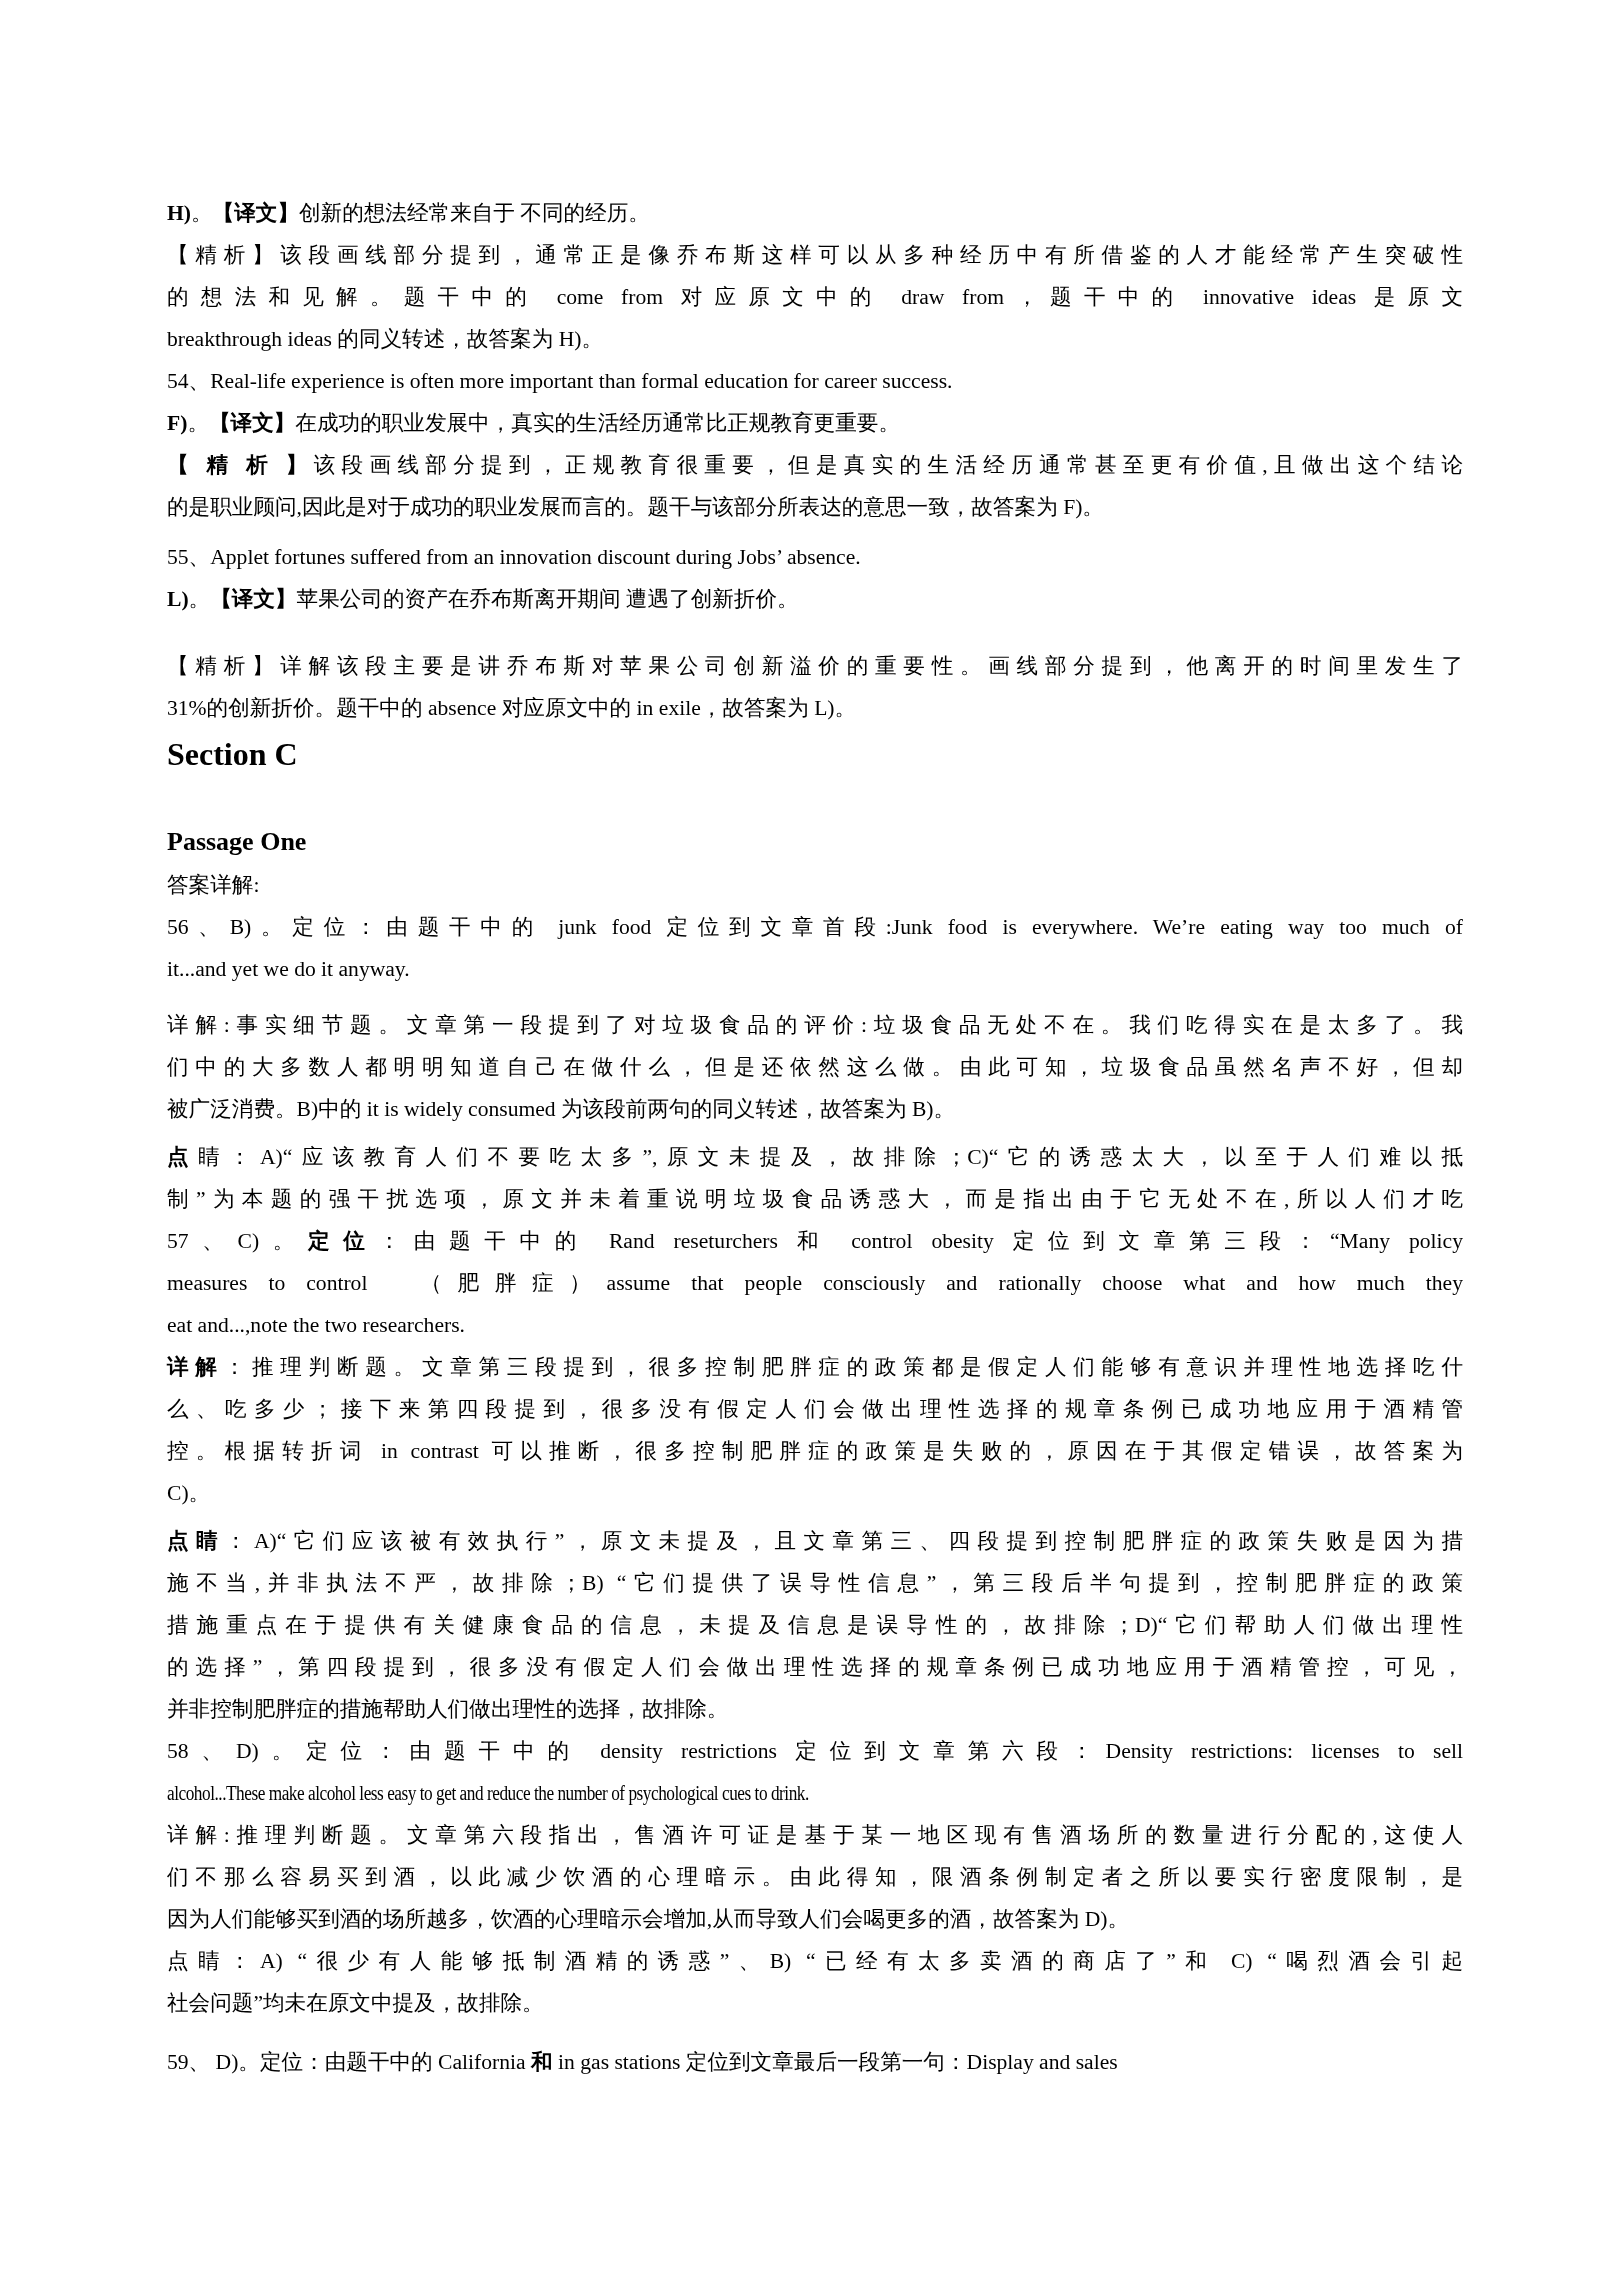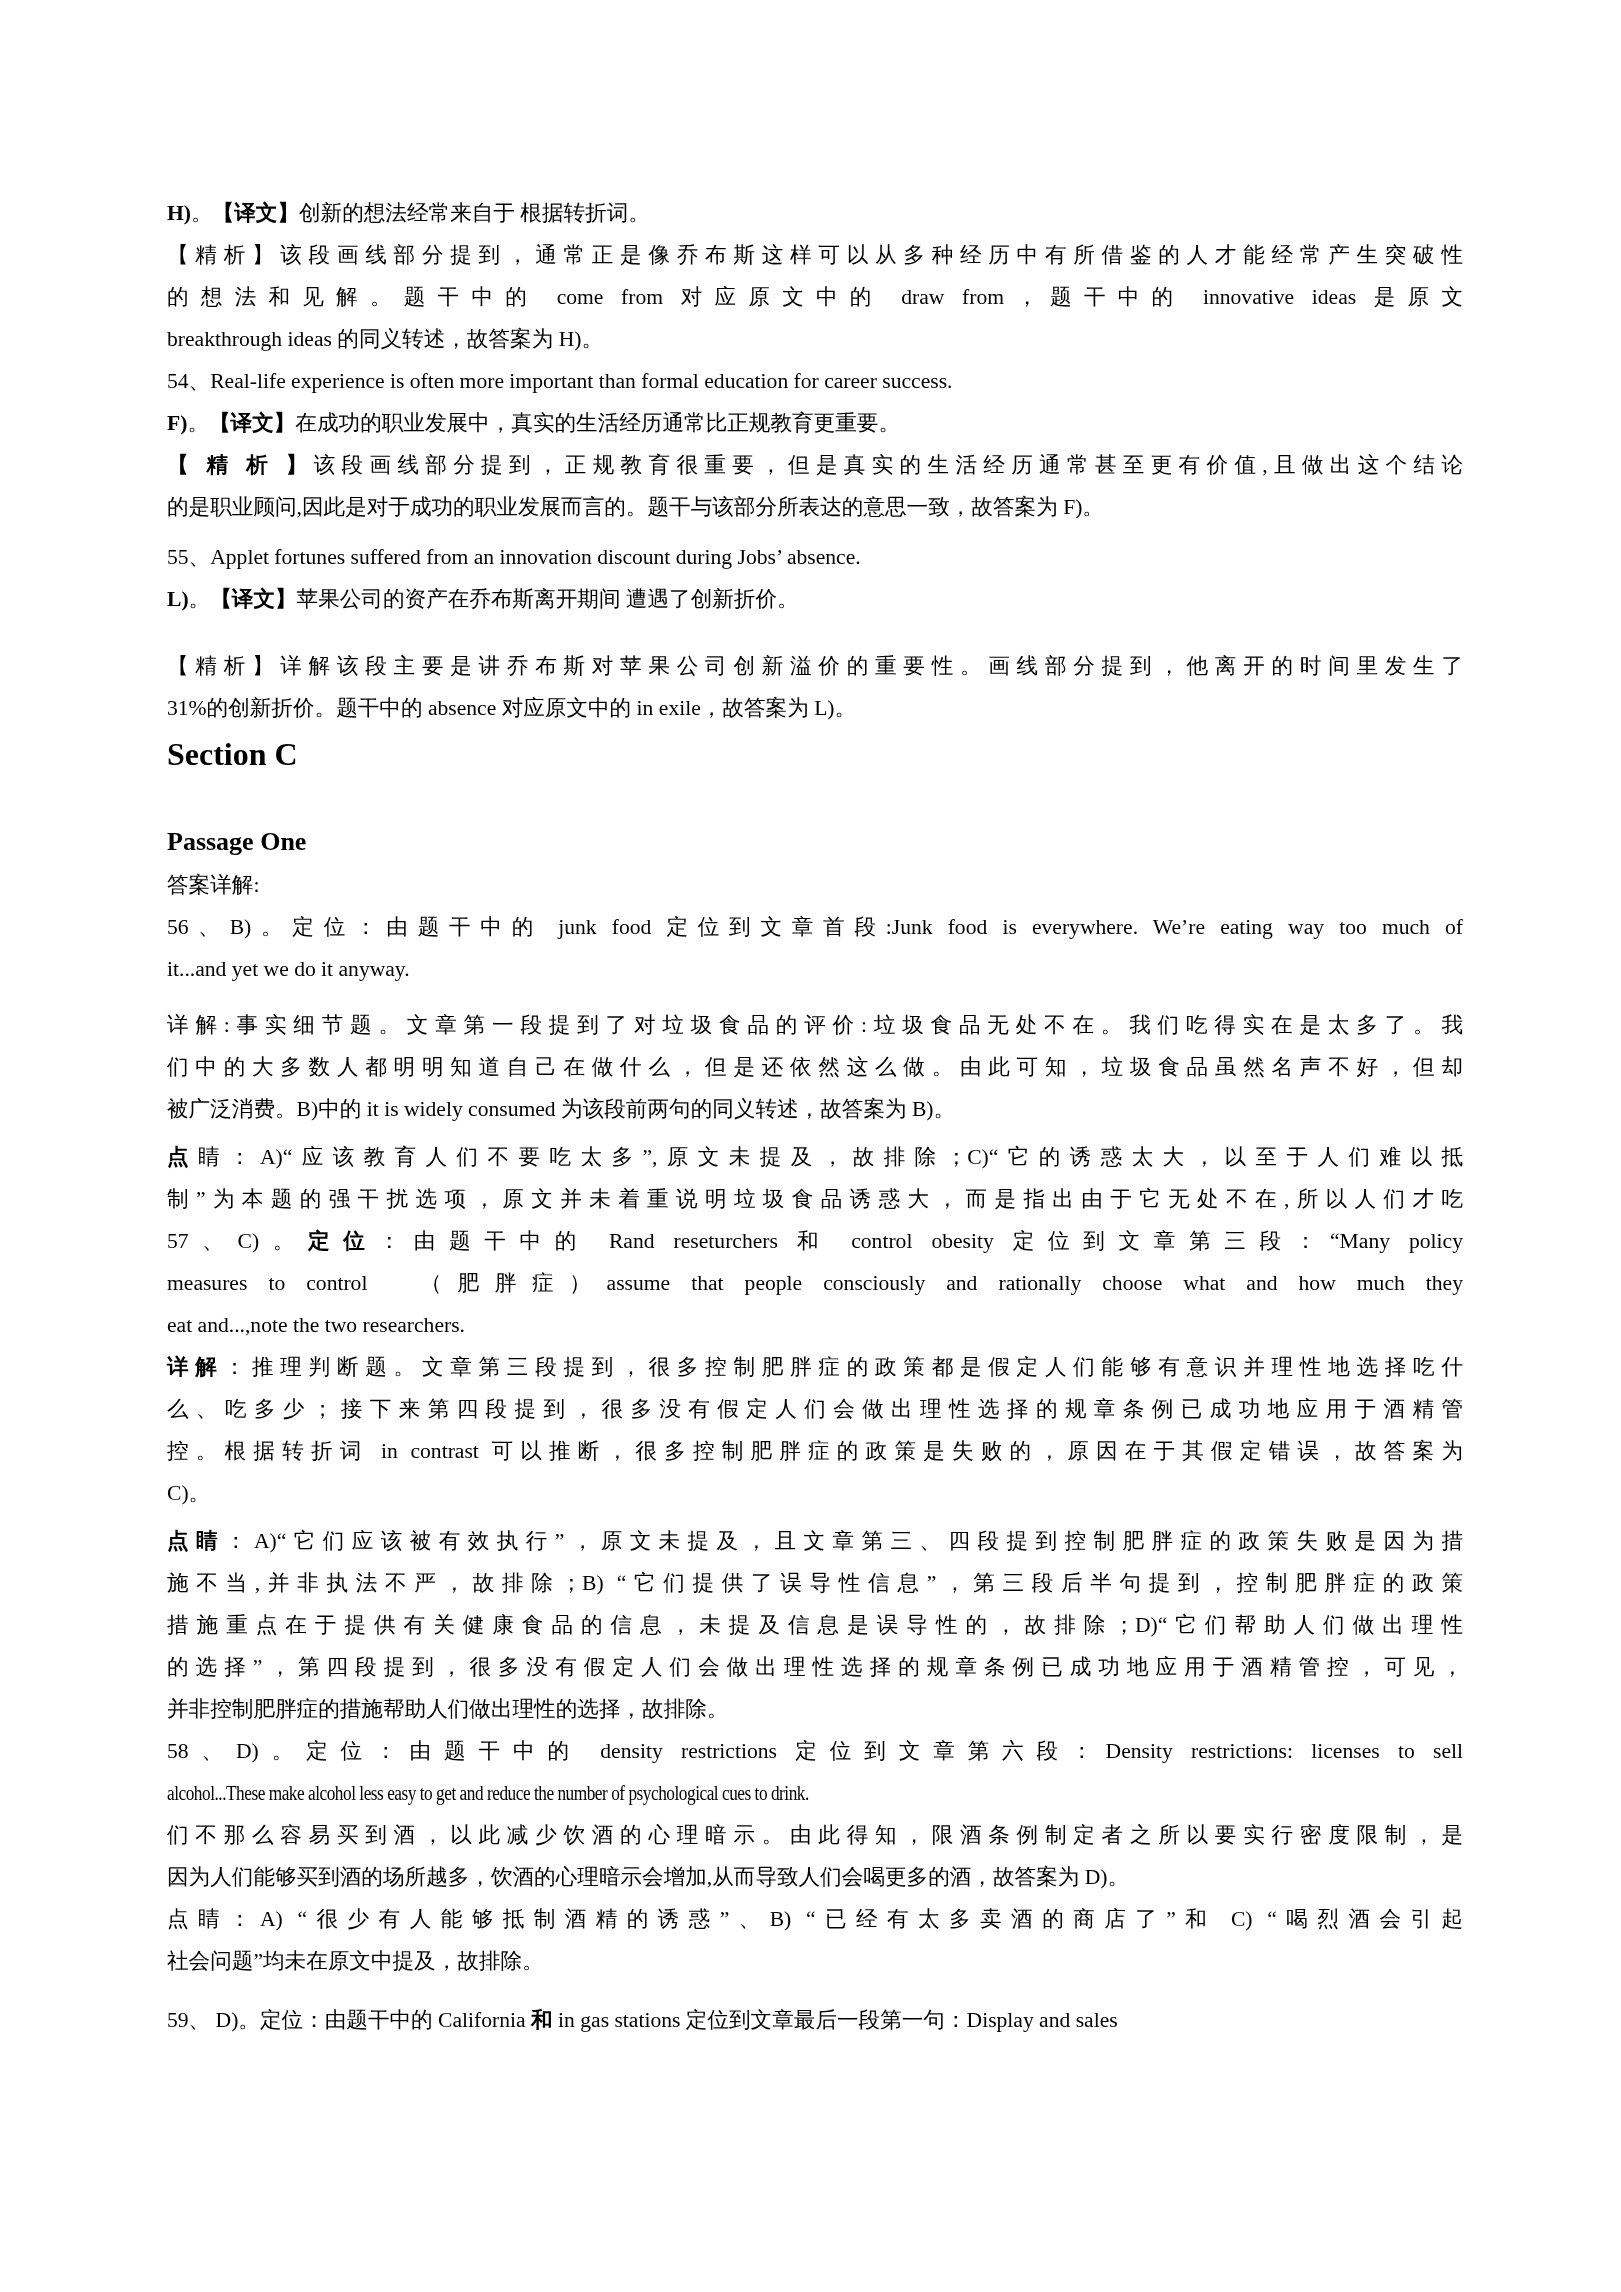--- a/index.html
+++ b/index.html
@@ -29,21 +29,21 @@
     transform-origin:0 50%;
     letter-spacing:-0.6px;
     white-space:nowrap;
   }
 </style>
 </head>
 <body>
 
 <div class="page">
   <div class="content" id="content">
-      <div class="ln "><span><span class="b">H)</span><span class="">。</span><span class="b">【译文】</span><span class="">创新的想法经常来自于 根据转折词。</span></span></div>
+      <div class="ln "><span><span class="b">H)</span><span class="">。</span><span class="b">【译文】</span><span class="">创新的想法经常来自于 不同的经历。</span></span></div>
       <div class="ln  j"><span><span class="">【精析】该段画线部分提到，通常正是像乔布斯这样可以从多种经历中有所借鉴的人才能经常产生突破性</span></span></div>
       <div class="ln  j"><span><span class="">的想法和见解。题干中的 come from 对应原文中的 draw from，题干中的 innovative ideas 是原文</span></span></div>
       <div class="ln "><span><span class="">breakthrough ideas 的同义转述，故答案为 H)。</span></span></div>
       <div class="ln "><span><span class="">54、Real-life experience is often more important than formal education for career success.</span></span></div>
       <div class="ln "><span><span class="b">F)</span><span class="">。</span><span class="b">【译文】</span><span class="">在成功的职业发展中，真实的生活经历通常比正规教育更重要。</span></span></div>
       <div class="ln  j"><span><span class="b">【 精 析 】</span><span class="">该段画线部分提到，正规教育很重要，但是真实的生活经历通常甚至更有价值,且做出这个结论</span></span></div>
       <div class="ln "><span><span class="">的是职业顾问,因此是对于成功的职业发展而言的。题干与该部分所表达的意思一致，故答案为 F)。</span></span></div>
       <div class="ln " style="margin-top: 7.8px;"><span><span class="">55、Applet fortunes suffered from an innovation discount during Jobs’ absence.</span></span></div>
       <div class="ln "><span><span class="b">L)</span><span class="">。</span><span class="b">【译文】</span><span class="">苹果公司的资产在乔布斯离开期间 遭遇了创新折价。</span></span></div>
       <div class="ln  j" style="margin-top: 25.5px;"><span><span class="">【精析】详解该段主要是讲乔布斯对苹果公司创新溢价的重要性。画线部分提到，他离开的时间里发生了</span></span></div>
@@ -65,20 +65,21 @@
       <div class="ln  j"><span><span class="">么、吃多少；接下来第四段提到，很多没有假定人们会做出理性选择的规章条例已成功地应用于酒精管</span></span></div>
       <div class="ln  j"><span><span class="">控。根据转折词 in contrast 可以推断，很多控制肥胖症的政策是失败的，原因在于其假定错误，故答案为</span></span></div>
       <div class="ln "><span><span class="">C)。</span></span></div>
       <div class="ln  j" style="margin-top: 5.9px;"><span><span class="b">点睛</span><span class="">：A)“它们应该被有效执行”，原文未提及，且文章第三、四段提到控制肥胖症的政策失败是因为措</span></span></div>
       <div class="ln  j"><span><span class="">施不当,并非执法不严，故排除；B) “它们提供了误导性信息”，第三段后半句提到，控制肥胖症的政策</span></span></div>
       <div class="ln  j"><span><span class="">措施重点在于提供有关健康食品的信息，未提及信息是误导性的，故排除；D)“它们帮助人们做出理性</span></span></div>
       <div class="ln  j"><span><span class="">的选择”，第四段提到，很多没有假定人们会做出理性选择的规章条例已成功地应用于酒精管控，可见，</span></span></div>
       <div class="ln "><span><span class="">并非控制肥胖症的措施帮助人们做出理性的选择，故排除。</span></span></div>
       <div class="ln  j"><span><span class="">58、D)。定位：由题干中的 density restrictions 定位到文章第六段：Density restrictions: licenses to sell</span></span></div>
       <div class="ln  condensed"><span class="cwrap"><span class="">alcohol...These make alcohol less easy to get and reduce the number of psychological cues to drink.</span></span></div>
+      <div class="ln  j"><span><span class="">详解:推理判断题。文章第六段指出，售酒许可证是基于某一地区现有售酒场所的数量进行分配的,这使人</span></span></div>
       <div class="ln  j"><span><span class="">们不那么容易买到酒，以此减少饮酒的心理暗示。由此得知，限酒条例制定者之所以要实行密度限制，是</span></span></div>
       <div class="ln "><span><span class="">因为人们能够买到酒的场所越多，饮酒的心理暗示会增加,从而导致人们会喝更多的酒，故答案为 D)。</span></span></div>
       <div class="ln  j"><span><span class="">点睛：A) “很少有人能够抵制酒精的诱惑”、B) “已经有太多卖酒的商店了”和 C) “喝烈酒会引起</span></span></div>
       <div class="ln "><span><span class="">社会问题”均未在原文中提及，故排除。</span></span></div>
       <div class="ln " style="margin-top: 17.6px;"><span><span class="">59、 D)。定位：由题干中的 California </span><span class="b">和</span><span class=""> in gas stations 定位到文章最后一段第一句：Display and sales</span></span></div>
     </div>
 </div>
 
 
 </body></html>

